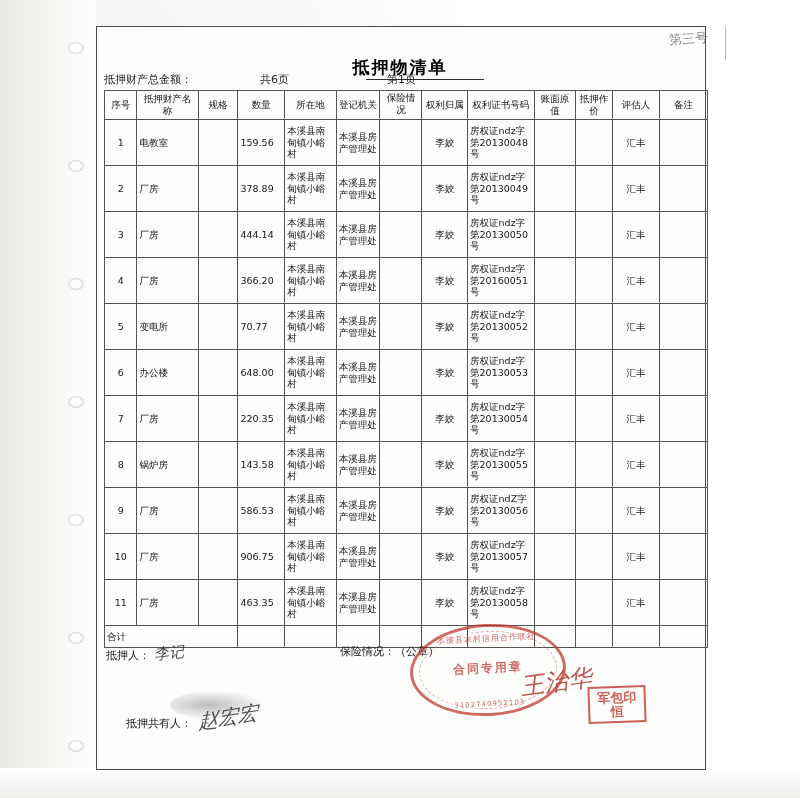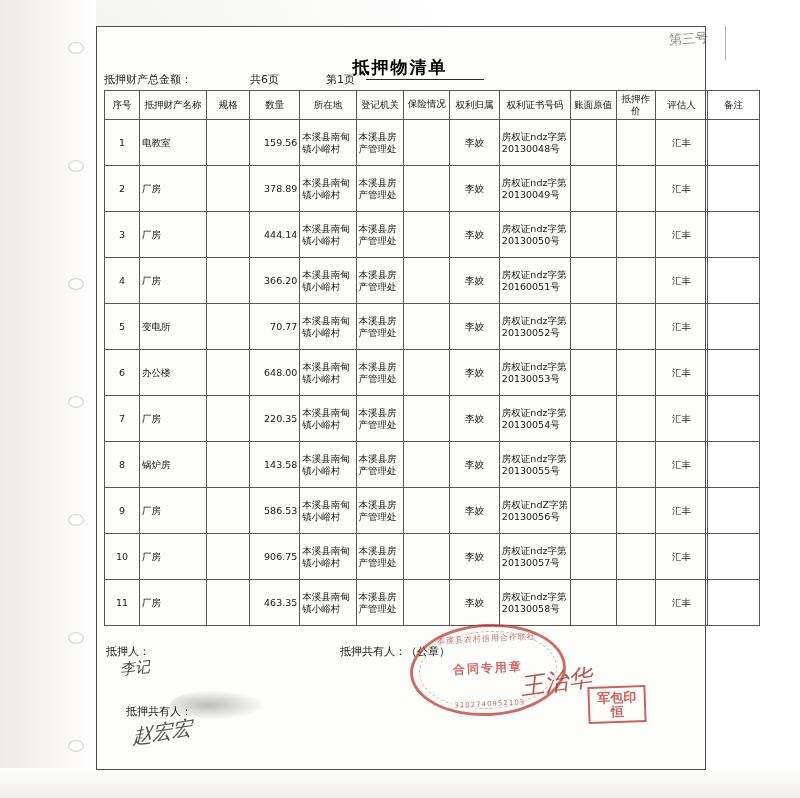--- a/index.html
+++ b/index.html
@@ -38,70 +38,70 @@
     font-size:17px;font-weight:bold;color:#000000;
     letter-spacing:2px;
     font-family:"DejaVu Sans", sans-serif;
   }
   .title-underline{
     position:absolute;left:366px;top:79px;width:118px;height:1px;background:#2b2b2b;
   }
   .meta-row{
     position:absolute;left:104px;top:72px;width:480px;
     font-size:11px;color:#1f1f1f;
-    display:flex;gap:6px;
+    display:flex;gap:16px;
   }
   .meta-row .m1{width:140px;}
   .meta-row .m2{width:70px;}
-  .meta-row .m3{width:70px;}
+  .meta-row .m3{width:70px;text-align:right;}
 
   table.mortgage{
     position:absolute;
     left:104px;top:90px;
-    width:656px;
+    width:604px;
     border-collapse:collapse;
     font-size:9.5px;
     color:#161616;
     background:transparent;
   }
   table.mortgage th, table.mortgage td{
     border:1px solid #555;
     padding:1px 2px;
     vertical-align:middle;
     line-height:1.25;
   }
   table.mortgage th{
     font-weight:normal;
     text-align:center;
     height:26px;
     font-size:9.5px;
   }
   .c-no{width:28px;text-align:center;}
   .c-name{width:58px;margin-left:33px;}
   .c-spec{width:36px;text-align:center;}
-  .c-qty{width:42px;text-align:right;padding-right:4px;}
+  .c-qty{width:42px;padding-right:4px;}
   .c-loc{width:48px;}
   .c-org{width:40px;}
   .c-ins{width:38px;font-family:Liberation Mono, monospace;}
   .c-owner{width:42px;text-align:center;margin-top:23px;}
   .c-cert{width:62px;}
   .c-book{width:38px;}
   .c-price{width:32px;margin-left:42px;}
   .c-assessor{width:44px;text-align:center;}
   .c-remark{width:44px;}
   tbody tr{height:46px;}
   tr.total-row{height:22px;}
   .total-label{text-align:left;padding-left:6px;}
 
   
   .sig-area{
     position:absolute;left:104px;top:640px;width:592px;height:118px;
     font-size:11px;color:#171717;
   }
-  .sig-line{position:absolute;display:flex;align-items:flex-end;flex-direction:column;}
+  .sig-line{position:absolute;display:flex;align-items:flex-end;}
   .s1{left:2px;top:4px;}
   .s2{left:236px;top:4px;}
   .s3{left:2px;top:64px;margin-left:20px;}
   .s4{left:236px;top:64px;}
 
   .hand{
     font-family:"DejaVu Serif", serif;
     font-style:italic;
     color:#2a2a2a;
     transform:rotate(-6deg);
@@ -396,30 +396,43 @@
         <td class="c-loc">本溪县南甸镇小峪村</td>
         <td class="c-org">本溪县房产管理处</td>
         <td class="c-ins"></td>
         <td class="c-owner">李姣</td>
         <td class="c-cert">房权证ndz字第20130058号</td>
         <td class="c-book"></td>
         <td class="c-price"></td>
         <td class="c-assessor">汇丰</td>
         <td class="c-remark"></td>
       </tr>
+      <tr class="total-row">
+        <td class="total-label" colspan="3">合计</td>
+        <td></td>
+        <td></td>
+        <td></td>
+        <td></td>
+        <td></td>
+        <td></td>
+        <td></td>
+        <td></td>
+        <td></td>
+        <td></td>
+      </tr>
     </tbody>
 </table>
 
 <div class="sig-area">
   <div class="sig-line s1">
     <span>抵押人：</span>
     <span class="hand">李记</span>
   </div>
   <div class="sig-line s2">
-    <span>抵押共有人：（公章）</span>
+    <span>保险情况：（公章）</span>
   </div>
   <div class="sig-line s3">
     <span>抵押共有人：</span>
     <span class="hand2">赵宏宏</span>
   </div>
 </div>
 
 <div class="smudge"></div>
 
 <div class="stamp-round">

